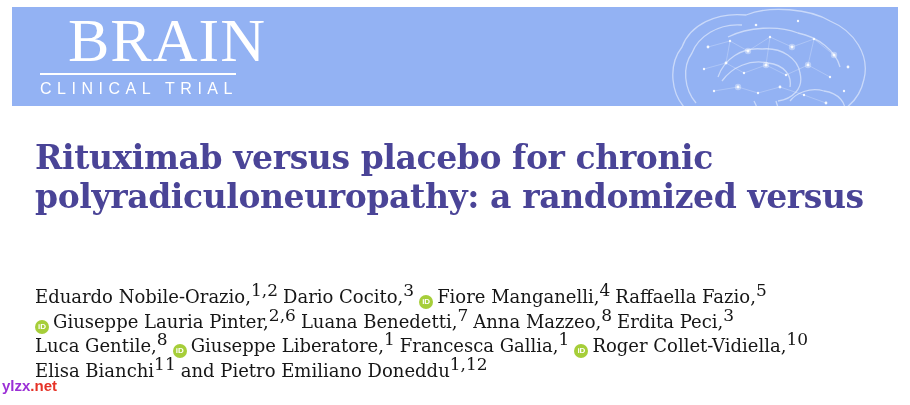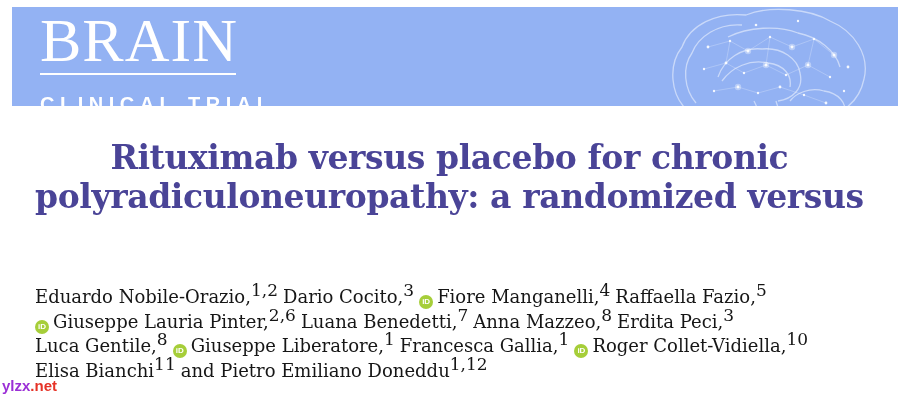--- a/index.html
+++ b/index.html
@@ -3,24 +3,24 @@
 <meta charset="utf-8">
 <style>
   html,body{margin:0;padding:0;background:#ffffff;}
   .page{position:relative;width:910px;height:405px;background:#ffffff;overflow:hidden;
         font-family:"DejaVu Serif", serif;}
 
   
   .banner{position:absolute;left:12px;top:7px;width:886px;height:99px;overflow:hidden;}
   .brand{position:absolute;left:28px;top:2px;color:#ffffff;}
   .journal{font-family:"Liberation Serif", serif;font-size:62px;line-height:62px;
-           font-weight:400;letter-spacing:1px;color:#ffffff;}
+           font-weight:400;letter-spacing:1px;color:#ffffff;margin-left:28px;}
   .rule{width:196px;height:2px;background:#ffffff;margin-top:2px;}
-  .section{font-family:"Liberation Sans", sans-serif;font-size:20px;letter-spacing:5.5px;
-           margin-top:18px;color:#ffffff;font-weight:700;}
+  .section{font-family:"Liberation Sans", sans-serif;font-size:16px;letter-spacing:5.5px;
+           margin-top:5px;color:#ffffff;font-weight:400;}
   .brainart{position:absolute;right:10px;top:0;height:115px;width:230px;}
 
   
   .title{position:absolute;left:35px;top:138px;font-weight:bold;font-size:33px;
          line-height:39px;letter-spacing:-0.4px;}
   .title div{white-space:nowrap;}
 
   
   .authors{position:absolute;left:35px;top:285px;font-size:18px;line-height:24.5px;
            color:#161616;}
@@ -95,21 +95,21 @@
           <circle cx="150" cy="58" r="3.2"></circle>
       </g>
     </svg>
     <div class="brand">
       <div class="journal">BRAIN</div>
       <div class="rule"></div>
       <div class="section">CLINICAL TRIAL</div>
     </div>
   </div>
 
-  <div class="title" style="color: rgb(74, 68, 151); text-align: center;">
+  <div class="title" style="color: rgb(74, 68, 151);">
     <div>Rituximab versus placebo for chronic</div>
     <div>polyradiculoneuropathy: a randomized versus</div>
   </div>
 
   <div class="authors">
       <div class="author-line"><span class="author">Eduardo Nobile-Orazio,<sup>1,2</sup></span><span class="author">Dario Cocito,<sup>3</sup></span><span class="author"><span class="orcid" style="background: rgb(166, 206, 57);">iD</span>Fiore Manganelli,<sup>4</sup></span><span class="author">Raffaella Fazio,<sup>5</sup></span></div>
       <div class="author-line"><span class="author"><span class="orcid" style="background: rgb(166, 206, 57);">iD</span>Giuseppe Lauria Pinter,<sup>2,6</sup></span><span class="author">Luana Benedetti,<sup>7</sup></span><span class="author">Anna Mazzeo,<sup>8</sup></span><span class="author">Erdita Peci,<sup>3</sup></span></div>
       <div class="author-line"><span class="author">Luca Gentile,<sup>8</sup></span><span class="author"><span class="orcid" style="background: rgb(166, 206, 57);">iD</span>Giuseppe Liberatore,<sup>1</sup></span><span class="author">Francesca Gallia,<sup>1</sup></span><span class="author"><span class="orcid" style="background: rgb(166, 206, 57);">iD</span>Roger Collet-Vidiella,<sup>10</sup></span></div>
       <div class="author-line"><span class="author">Elisa Bianchi<sup>11</sup></span><span class="author">and Pietro Emiliano Doneddu<sup>1,12</sup></span></div>
     </div>

